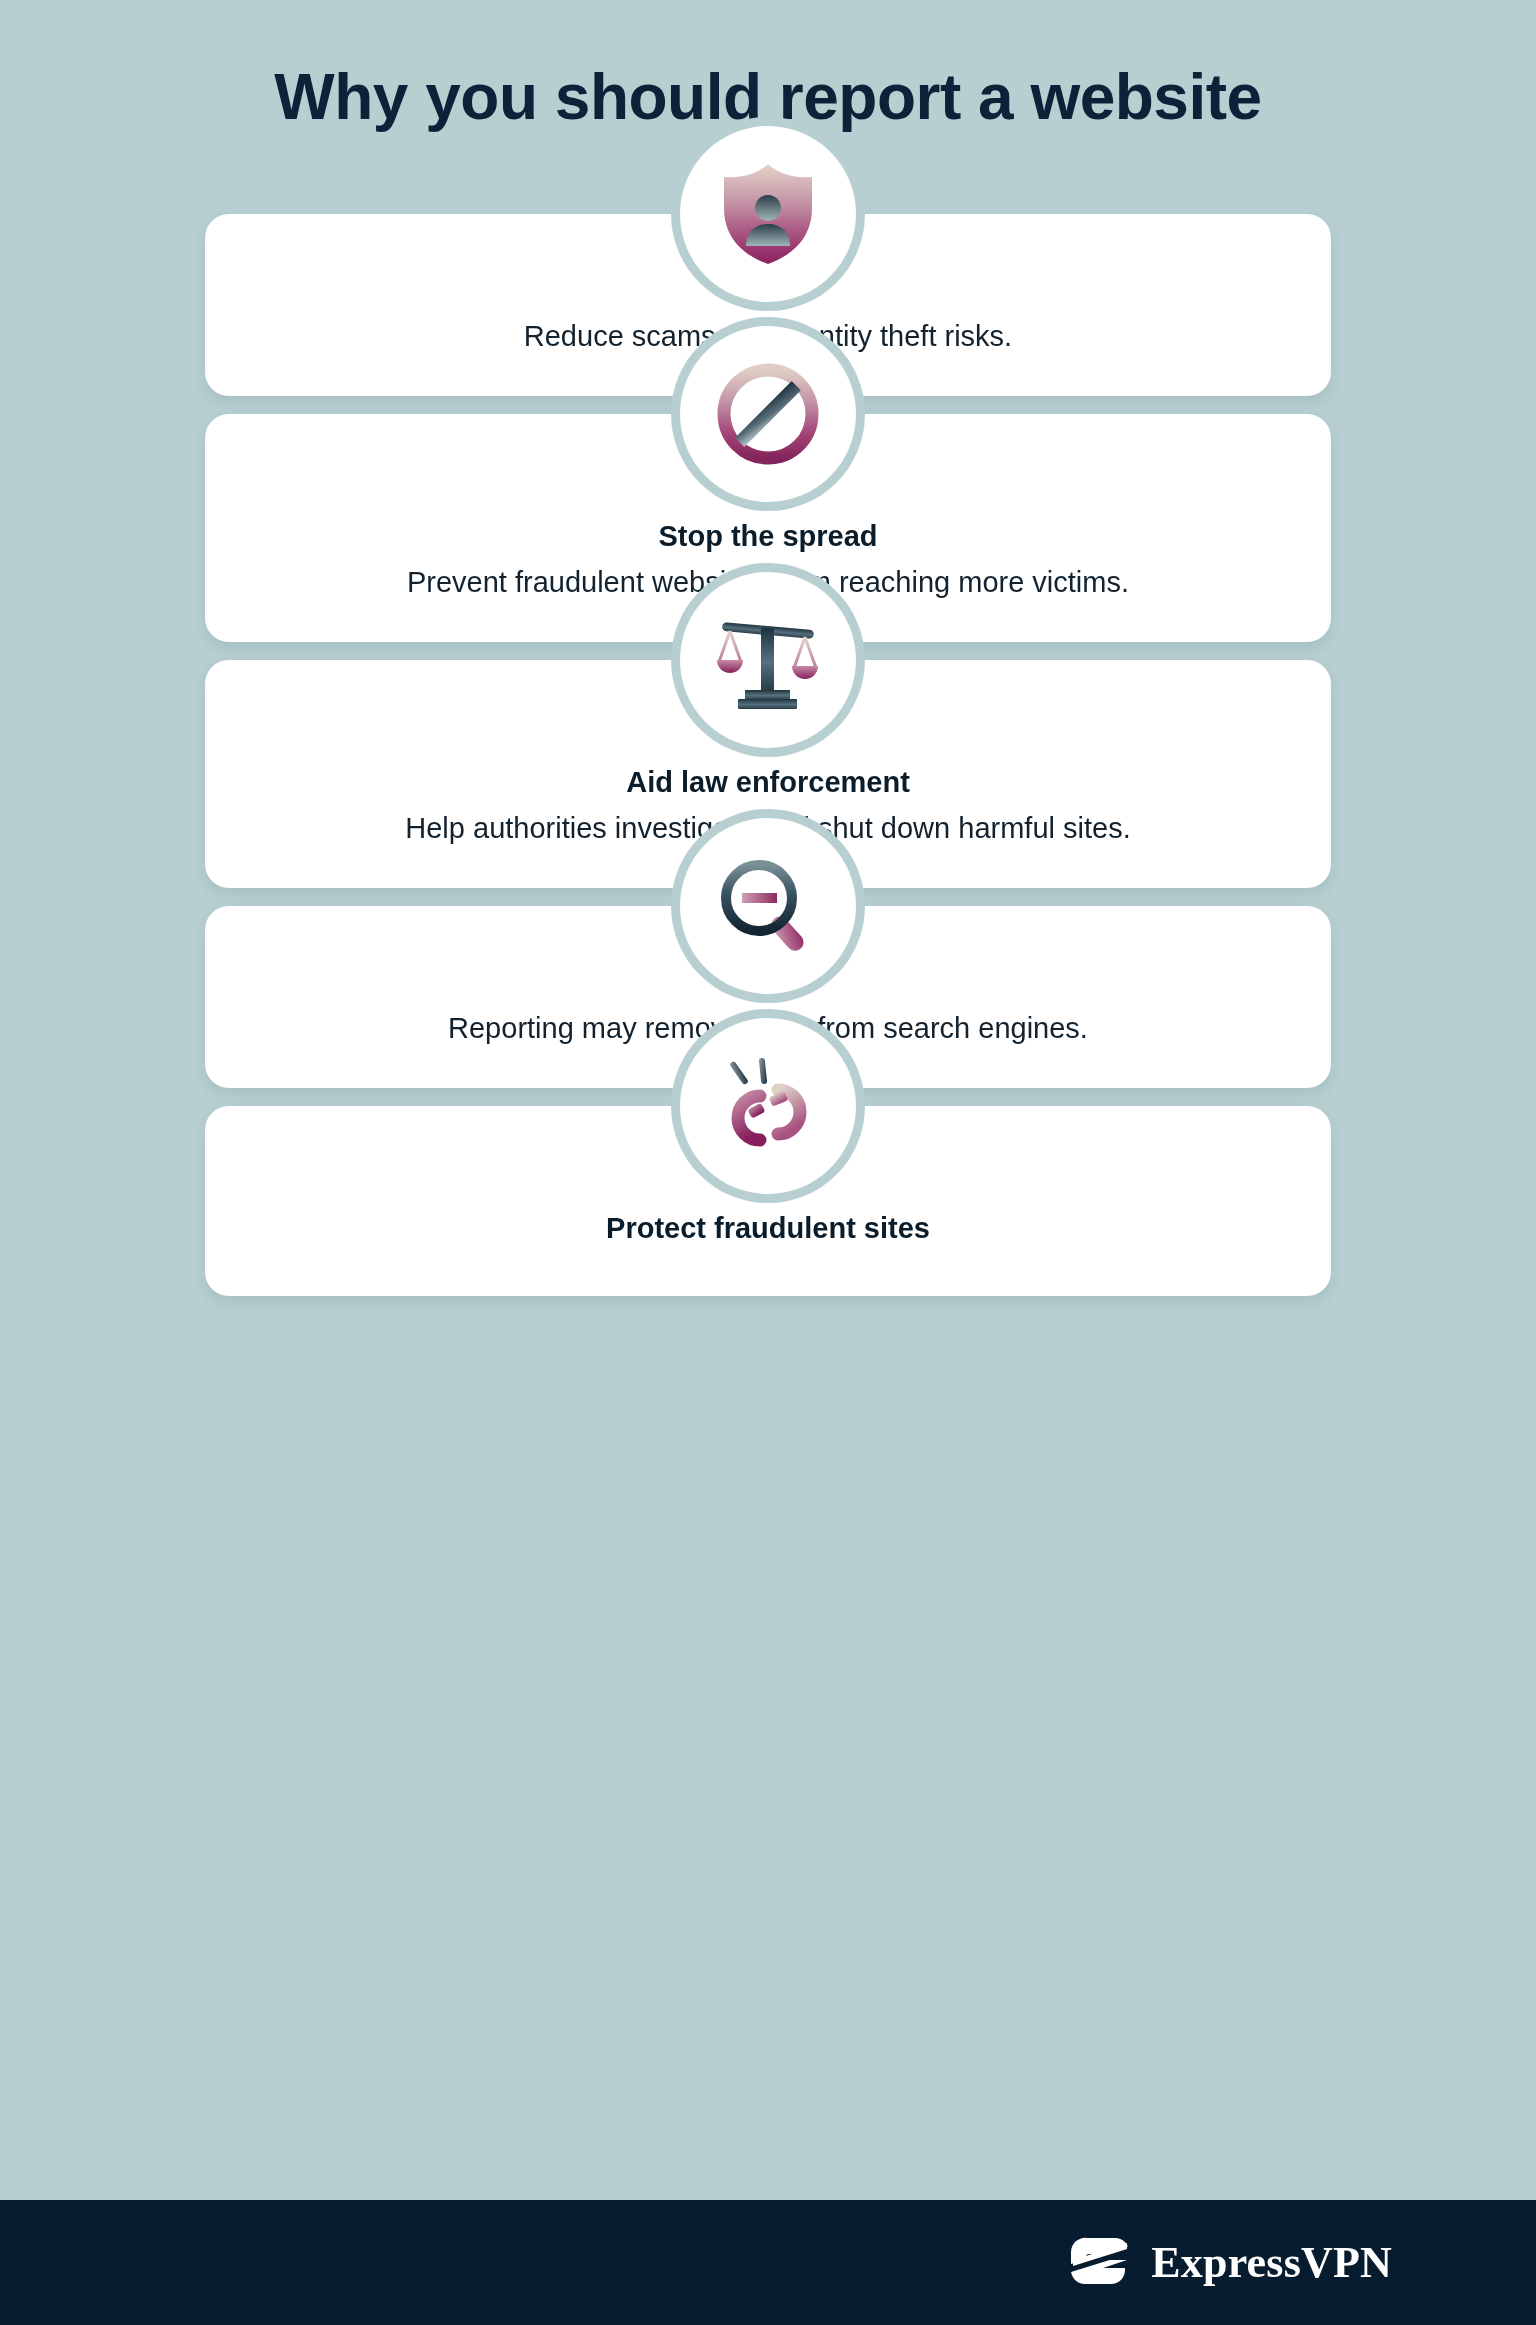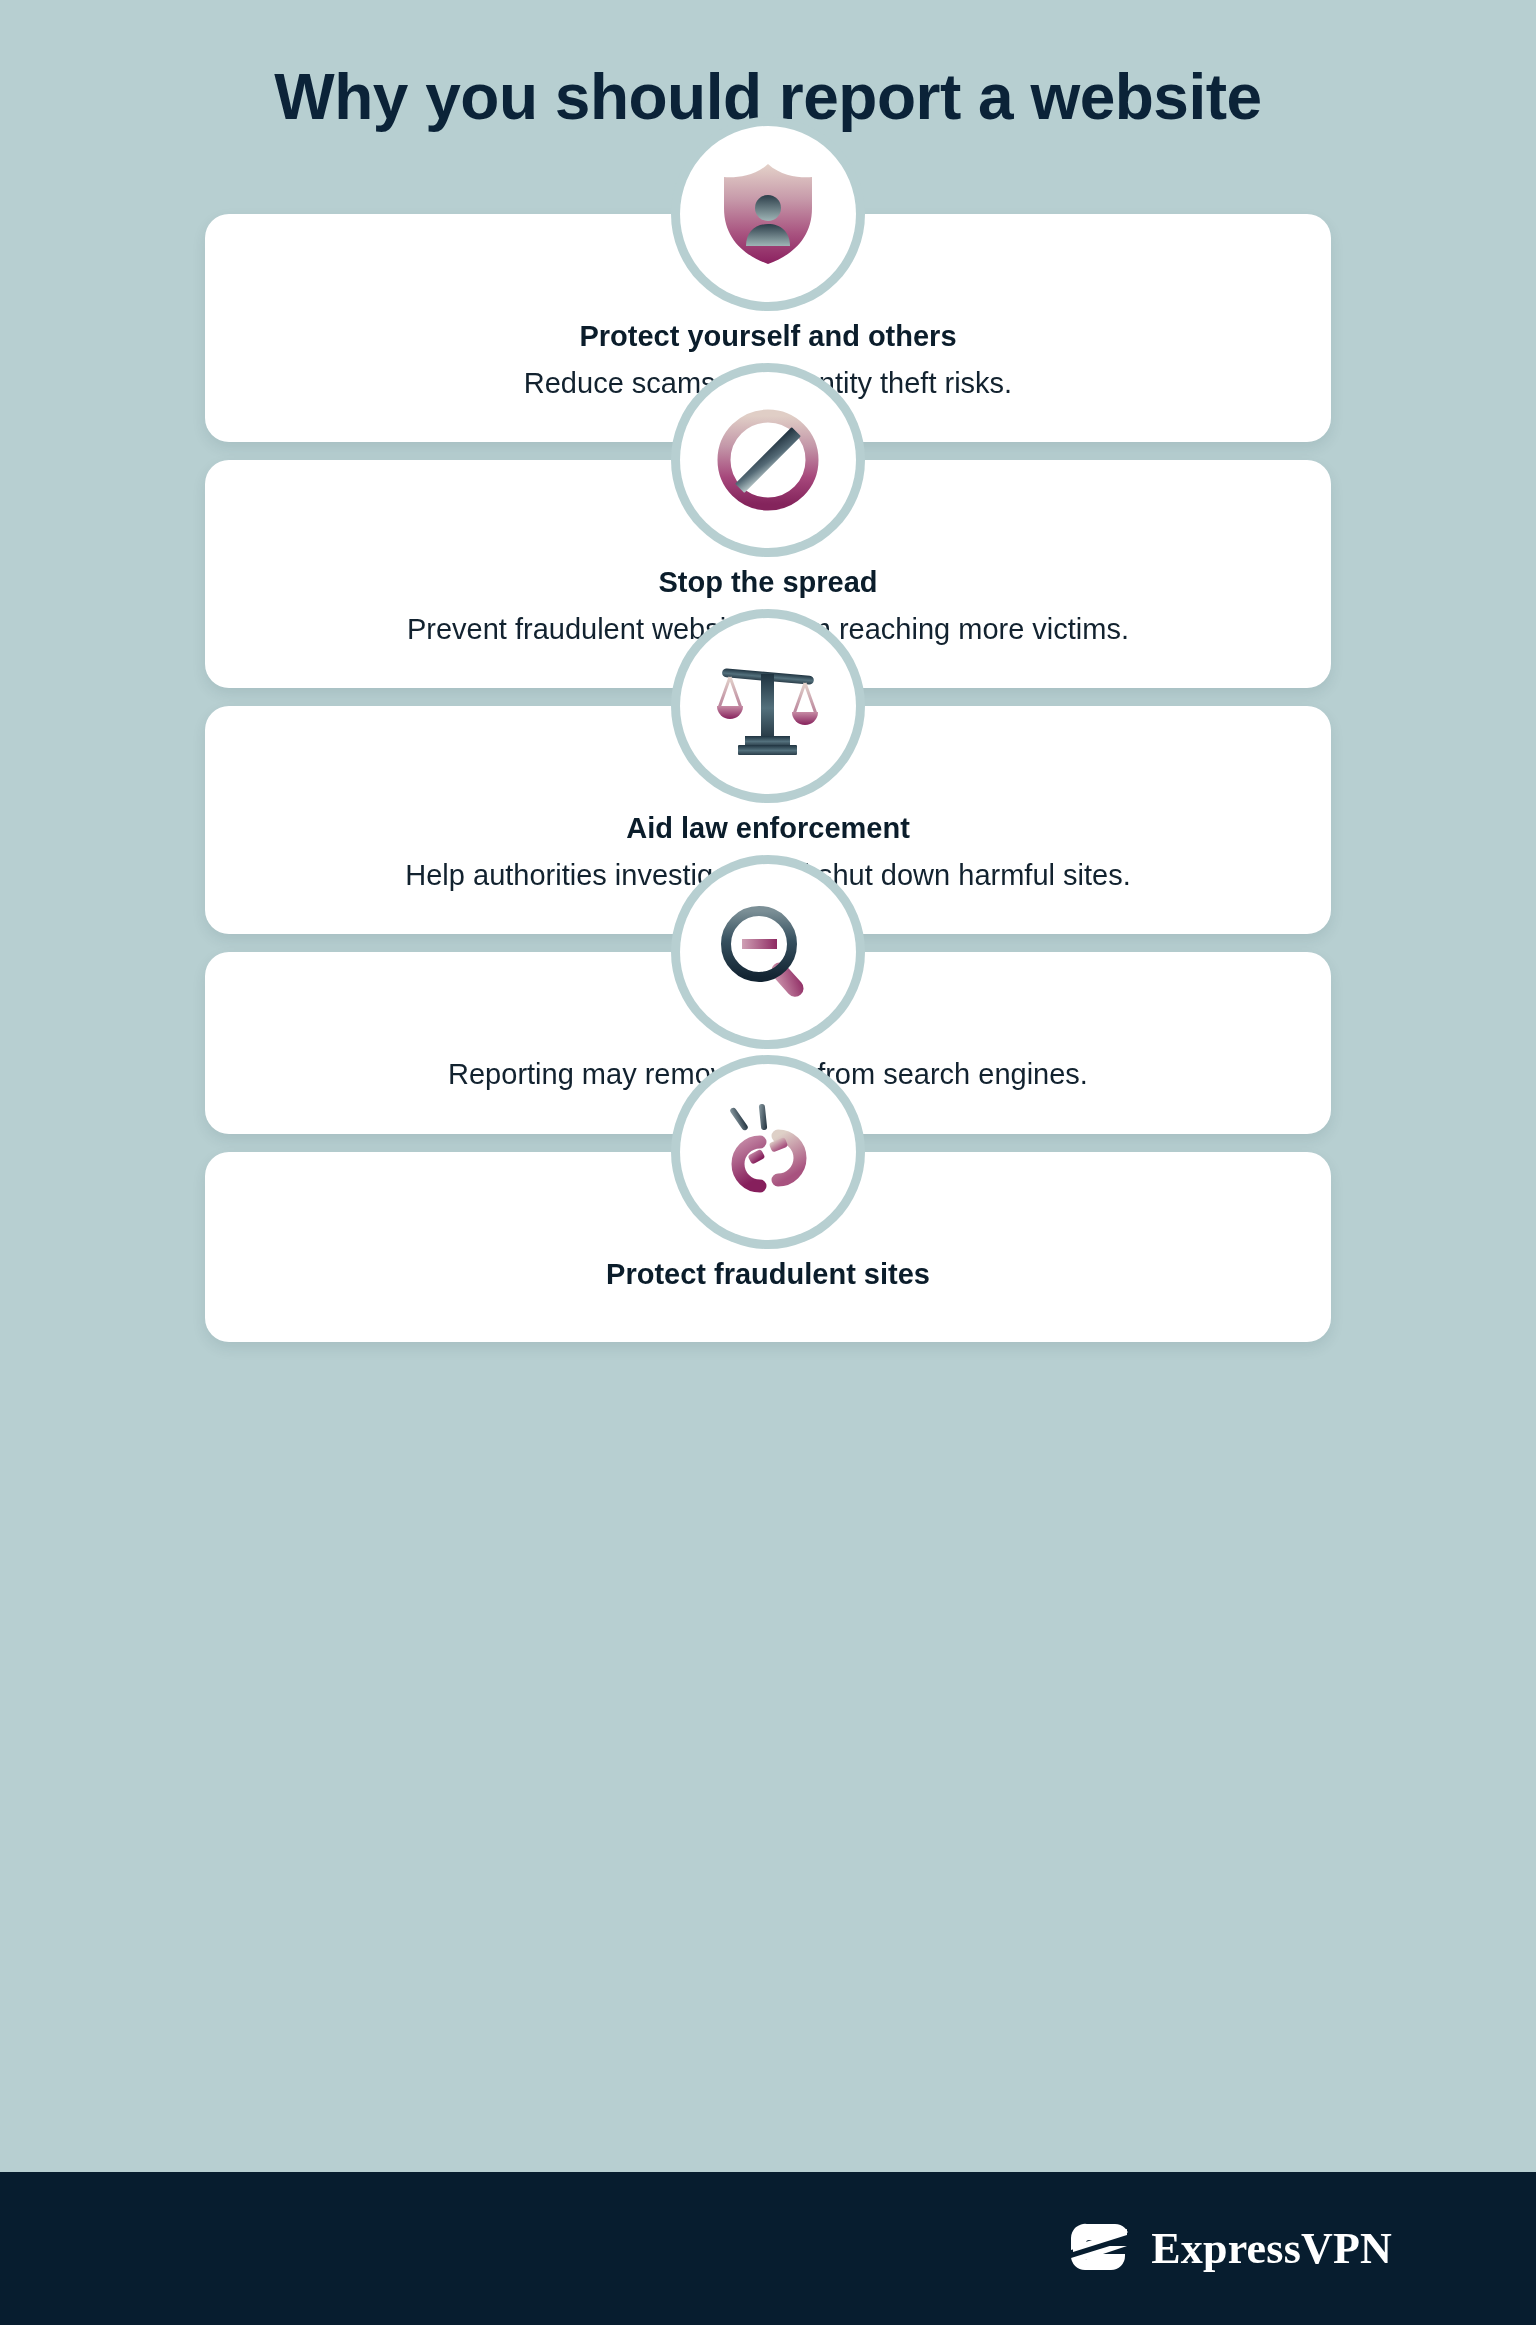--- a/index.html
+++ b/index.html
@@ -77,21 +77,21 @@
     font-weight:400;
     color:#12222f;
     line-height:1.3;
     margin:0;
   }
 
   
   .footer{
     position:absolute;
     left:0;right:0;bottom:0;
-    height:153px;
+    height:125px;
     background:#071d2f;
     display:flex;
     align-items:center;
     justify-content:flex-end;
     padding-right:144px;
     box-sizing:border-box;
   }
   .logo{
     display:flex;
     align-items:center;
@@ -131,21 +131,20 @@
                 <stop offset="100%" stop-color="#9fb5b6"></stop>
               </linearGradient>
             </defs>
             <path d="M50 2 C36 15 16 16 6 15 L6 46 C6 78 28 94 50 102 C72 94 94 78 94 46 L94 15 C84 16 64 15 50 2 Z" fill="url(#g-shield)"></path>
             <circle cx="50" cy="46" r="13" fill="url(#g-person)"></circle>
             <path d="M28 84 C28 70 37 62 50 62 C63 62 72 70 72 84 Z" fill="url(#g-person)"></path>
           </svg>
         </span>
       </div>
       <div class="card">
-        <p class="card-title">Protect yourself and others</p>
         <p class="card-desc">Reduce scams and identity theft risks.</p>
       </div>
     </div>
 
     <div class="item">
       <div class="badge">
         <span>
           <svg width="104" height="104" viewBox="0 0 104 104">
             <defs>
               <linearGradient id="g-ring" x1="0" y1="0" x2="0" y2="1">

